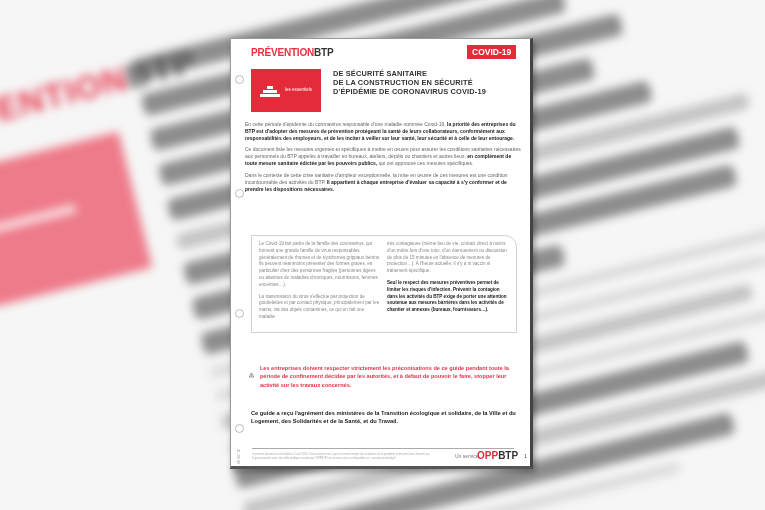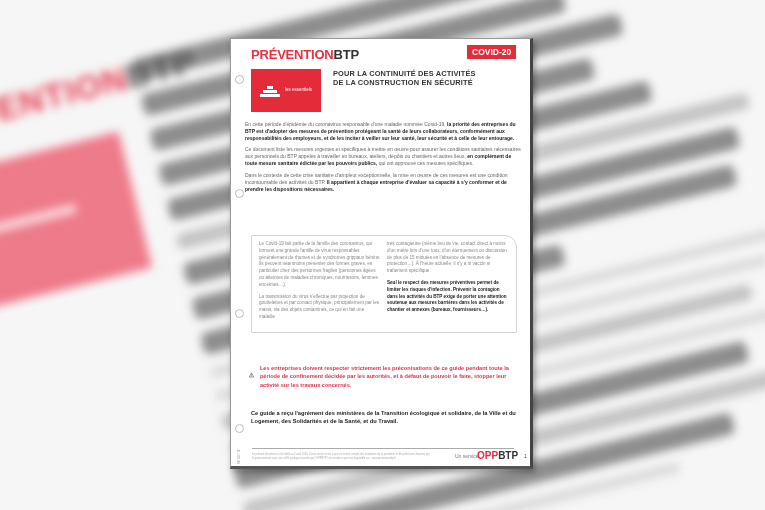--- a/index.html
+++ b/index.html
@@ -18,21 +18,21 @@
     .bg-line { height: 16px; margin: 14px 0; background: #9b9b9b; border-radius: 6px; opacity: .55; }
     .bg-line.dark { background: #555; opacity: .65; height: 22px; }
     .bg-line.light { background: #bdbdbd; opacity: .5; height: 10px; }
 
     
     .page { position: absolute; left: 230px; top: 38px; width: 303px; height: 431px; background: #fff;
       border-right: 3px solid #444; border-bottom: 3px solid #555; border-left: 1px solid #999; border-top: 1px solid #999;
       box-shadow: 2px 3px 6px rgba(0,0,0,.35); }
     .punch { position: absolute; left: 4px; width: 9px; height: 9px; border: 1px solid #bbb; border-radius: 50%; background: #fff; }
 
-    .brand { position: absolute; left: 20px; top: 8px; font-size: 13px; font-weight: 900; color: #e8303f; letter-spacing: -.2px; }
+    .brand { position: absolute; left: 20px; top: 8px; font-size: 10px; font-weight: 900; color: #e8303f; letter-spacing: -.2px; }
     .brand b { color: #333; font-weight: 900; }
     .covid-tag { position: absolute; left: 236px; top: 6px; background: #e32b3a; color: #fff; font-size: 8.5px; font-weight: 700; padding: 2px 5px; }
 
     .essentials { position: absolute; left: 20px; top: 30px; width: 70px; height: 43px; background: #e32b3a; }
     .bricks { position: absolute; left: 9px; top: 17px; width: 20px; height: 14px; }
     .bricks i { position: absolute; height: 3px; background: #fff; }
     .ess-label { position: absolute; left: 34px; top: 18px; font-size: 4.5px; color: #fff; }
 
     .title { position: absolute; left: 102px; top: 31px; width: 190px; font-size: 7.4px; font-weight: 900; color: #333; line-height: 8.9px; letter-spacing: .15px; }
 
@@ -90,34 +90,35 @@
   </div>
 </div>
 
 <div class="page">
   <div class="punch" style="top:36px"></div>
   <div class="punch" style="top:150px"></div>
   <div class="punch" style="top:270px"></div>
   <div class="punch" style="top:385px"></div>
 
   <div class="brand"><span>PRÉVENTION</span><b>BTP</b></div>
-  <div class="covid-tag">COVID-20</div>
+  <div class="covid-tag">COVID-19</div>
 
   <div class="essentials">
     <div class="bricks">
       <i style="left:7px;top:0;width:6px"></i>
       <i style="left:3px;top:4px;width:14px"></i>
       <i style="left:0;top:8px;width:20px"></i>
     </div>
     <span class="ess-label">les essentiels</span>
   </div>
 
   <div class="title">
-    <div>POUR LA CONTINUITÉ DES ACTIVITÉS</div>
+    <div>DE SÉCURITÉ SANITAIRE</div>
     <div>DE LA CONSTRUCTION EN SÉCURITÉ</div>
+    <div>D'ÉPIDÉMIE DE CORONAVIRUS COVID-19</div>
   </div>
 
   <div class="body">
     <p><span>En cette période d'épidémie du coronavirus responsable d'une maladie nommée Covid-19, </span><strong>la priorité des entreprises du BTP est d'adopter des mesures de prévention protégeant la santé de leurs collaborateurs, conformément aux responsabilités des employeurs, et de les inciter à veiller sur leur santé, leur sécurité et à celle de leur entourage.</strong></p>
     <p><span>Ce document liste les mesures urgentes et spécifiques à mettre en œuvre pour assurer les conditions sanitaires nécessaires aux personnels du BTP appelés à travailler en bureaux, ateliers, dépôts ou chantiers et autres lieux, </span><strong>en complément de toute mesure sanitaire édictée par les pouvoirs publics,</strong><span> qui ont approuvé ces mesures spécifiques.</span></p>
     <p><span>Dans le contexte de cette crise sanitaire d'ampleur exceptionnelle, la mise en œuvre de ces mesures est une condition incontournable des activités du BTP. </span><strong>Il appartient à chaque entreprise d'évaluer sa capacité à s'y conformer et de prendre les dispositions nécessaires.</strong></p>
   </div>
 
   <div class="infobox">
     <div class="col">

